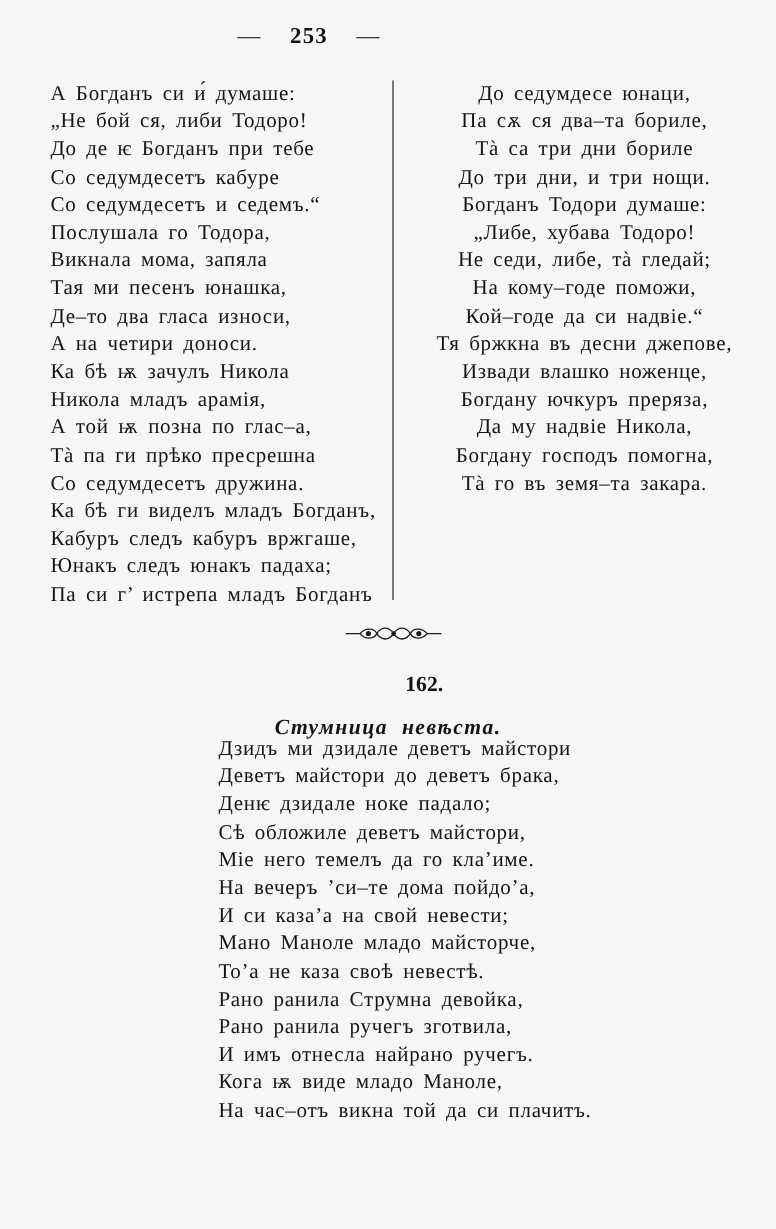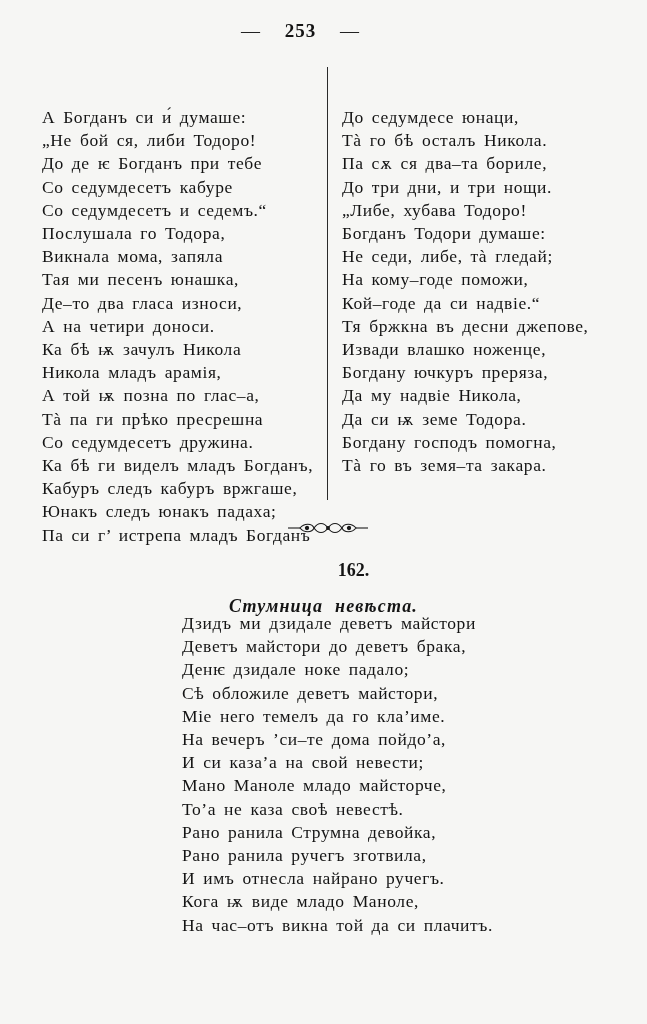--- a/index.html
+++ b/index.html
@@ -17,43 +17,42 @@
     }
     .page-header {
       position: absolute;
       top: 20px;
       left: 0;
       width: 515px;
       text-align: center;
       font-size: 19px;
       font-weight: bold;
       letter-spacing: 1px;
-      margin-left: 43px;
     }
     .page-header .dash {
       display: inline-block;
       margin: 0 18px;
       font-weight: normal;
     }
     .col {
       position: absolute;
       top: 66px;
       font-size: 17.5px;
       line-height: 23.2px;
       letter-spacing: 0.6px;
       word-spacing: 3px;
-      margin-top: 40px;
     }
     .col-left {
       left: 42px;
       width: 270px;
     }
     .col-right {
       left: 342px;
       width: 290px;
+      text-align: center;
     }
     .col .line {
       white-space: nowrap;
     }
     .col-divider {
       position: absolute;
       left: 327px;
       top: 67px;
       width: 1px;
       height: 433px;
@@ -130,33 +129,32 @@
   <div class="line">Ка бѣ ги виделъ младъ Богданъ,</div>
   <div class="line">Кабуръ следъ кабуръ вржгаше,</div>
   <div class="line">Юнакъ следъ юнакъ падаха;</div>
   <div class="line">Па си г’ истрепа младъ Богданъ</div>
 </div>
 
 <div class="col-divider"></div>
 
 <div class="col col-right">
   <div class="line">До седумдесе юнаци,</div>
-  <div class="line">Тà го бѣ осталъ Никола.</div>
   <div class="line">Па сѫ ся два–та бориле,</div>
+  <div class="line">Тà са три дни бориле</div>
   <div class="line">До три дни, и три нощи.</div>
+  <div class="line">Богданъ Тодори думаше:</div>
   <div class="line">„Либе, хубава Тодоро!</div>
-  <div class="line">Богданъ Тодори думаше:</div>
   <div class="line">Не седи, либе, тà гледай;</div>
   <div class="line">На кому–годе поможи,</div>
   <div class="line">Кой–годе да си надвіе.“</div>
   <div class="line">Тя бржкна въ десни джепове,</div>
   <div class="line">Извади влашко ноженце,</div>
   <div class="line">Богдану ючкуръ преряза,</div>
   <div class="line">Да му надвіе Никола,</div>
-  <div class="line">Да си ѭ земе Тодора.</div>
   <div class="line">Богдану господъ помогна,</div>
   <div class="line">Тà го въ земя–та закара.</div>
 </div>
 
 <svg class="ornament" viewBox="0 0 80 16" xmlns="http://www.w3.org/2000/svg">
   <g fill="none" stroke="#1a1a1a" stroke-width="1.1">
     <line x1="0" y1="8" x2="12" y2="8"></line>
     <line x1="68" y1="8" x2="80" y2="8"></line>
     <path d="M12 8 C16 3, 24 3, 26 8 C24 13, 16 13, 12 8 Z"></path>
     <path d="M68 8 C64 3, 56 3, 54 8 C56 13, 64 13, 68 8 Z"></path>

